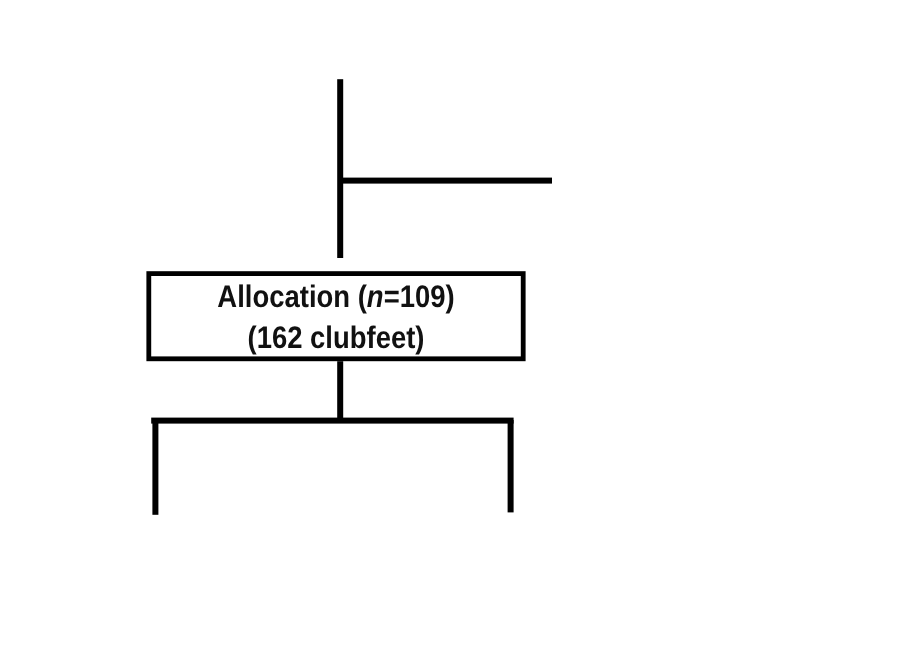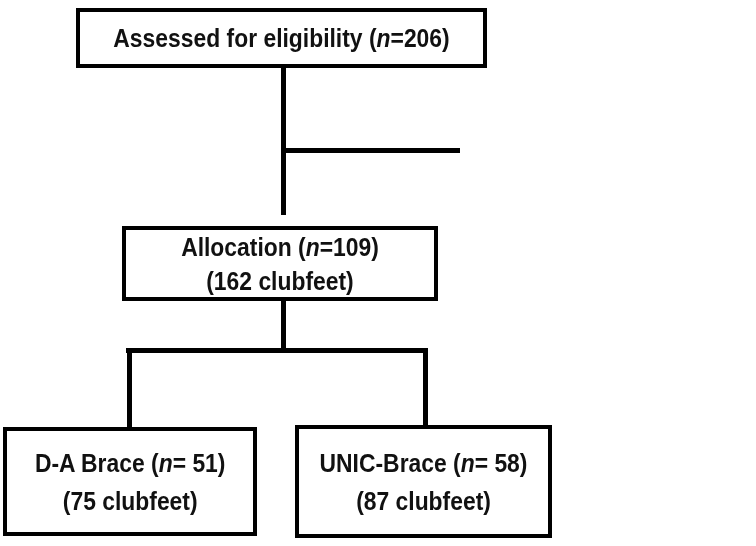--- a/index.html
+++ b/index.html
@@ -63,41 +63,24 @@
 
 <div class="canvas">
 
   <div class="line v1"></div>
   <div class="line h1"></div>
   <div class="line v2"></div>
   <div class="line h2"></div>
   <div class="line v3"></div>
   <div class="line v4"></div>
 
-  <div class="box box-assessed">
-    <div class="txt">
-      <div><span>Assessed for eligibility (</span><span class="it">n</span><span>=206)</span></div>
-    </div>
-  </div>
 
 
   <div class="box box-allocation">
     <div class="txt">
       <div><span>Allocation (</span><span class="it">n</span><span>=109)</span></div>
       <div>(162 clubfeet)</div>
     </div>
   </div>
 
-  <div class="box box-da">
-    <div class="txt">
-      <div><span>D-A Brace (</span><span class="it">n</span><span>= 51)</span></div>
-      <div>(75 clubfeet)</div>
-    </div>
-  </div>
 
-  <div class="box box-unic">
-    <div class="txt">
-      <div><span>UNIC-Brace (</span><span class="it">n</span><span>= 58)</span></div>
-      <div>(87 clubfeet)</div>
-    </div>
-  </div>
 
 </div>
 
 </body></html>

